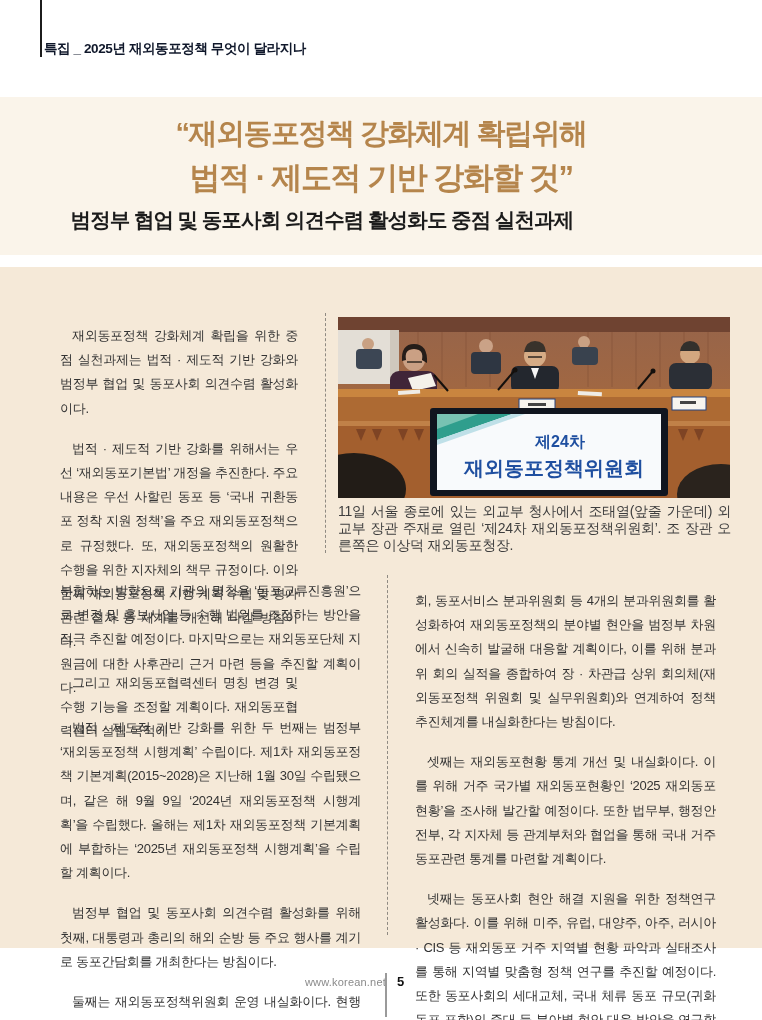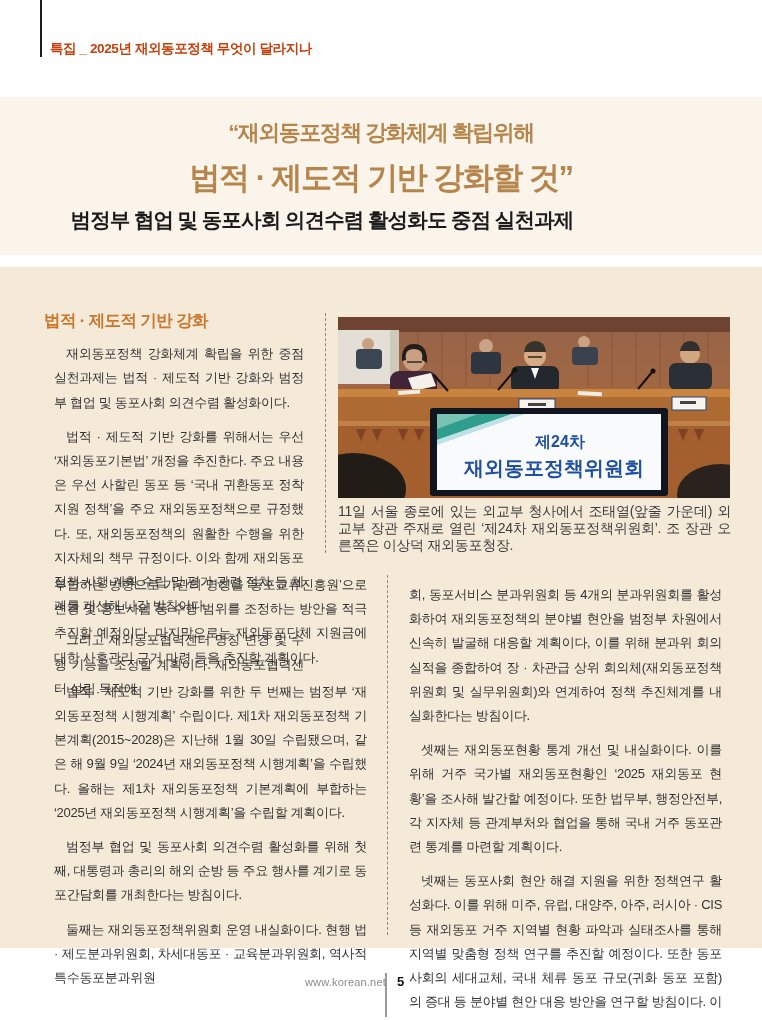--- a/index.html
+++ b/index.html
@@ -3,31 +3,31 @@
 <meta charset="utf-8">
 <style>
   html,body{margin:0;padding:0;}
   body{
     width:762px;height:1020px;position:relative;background:#ffffff;
     font-family:"Liberation Sans","DejaVu Sans",sans-serif;
     overflow:hidden;
   }
   
   .kicker-bar{position:absolute;left:40px;top:0;width:2px;height:57px;background:#1c1c1c;}
-  .kicker{position:absolute;left:50px;top:40px;font-size:13.5px;font-weight:bold;color:#c2410c;letter-spacing:-0.4px;white-space:nowrap;}
+  .kicker{position:absolute;left:44px;top:40px;font-size:13.5px;font-weight:bold;color:#0f172a;letter-spacing:-0.4px;white-space:nowrap;}
   
   .headline-box{position:absolute;left:0;top:97px;width:762px;height:158px;background:#faf4ea;text-align:center;}
-  .headline-l1{position:absolute;left:0;width:762px;top:18px;font-size:22px;line-height:36px;font-weight:800;color:#b5854c;letter-spacing:-1.5px;}
+  .headline-l1{position:absolute;left:0;width:762px;top:18px;font-size:29px;line-height:36px;font-weight:800;color:#b5854c;letter-spacing:-1.5px;}
   .headline-l2{position:absolute;left:0;width:762px;top:63px;font-size:31px;line-height:36px;font-weight:800;color:#b5854c;letter-spacing:-1.5px;}
   .headline-sub{position:absolute;left:0;width:644px;top:110px;font-size:20.5px;line-height:26px;font-weight:600;color:#1b1b1b;letter-spacing:-0.8px;font-family:"Liberation Serif","DejaVu Serif",serif;}
   
   .content-box{position:absolute;left:0;top:267px;width:762px;height:681px;background:#f5e9d8;}
   .sec-heading{font-size:16.5px;font-weight:800;color:#c9772c;letter-spacing:-0.6px;margin:0 0 7px 0;}
   .col{position:absolute;text-align:justify;font-size:13px;line-height:24.2px;color:#333;letter-spacing:-0.3px;}
-  .col p{margin:10px;}
+  .col p{margin:16px;}
   .col p.ind{text-indent:12px;}
   #left-top{left:44px;top:41px;width:270px;height:295px;}
   #left-bottom{left:44px;top:296px;width:333px;}
   #right-col{left:399px;top:306px;width:333px;}
   .sec2-heading{margin-top:13px !important;}
   .divider{position:absolute;width:0;border-left:1.5px dashed #8f8a82;}
   #divider1{left:325px;top:46px;height:240px;}
   #divider2{left:387px;top:308px;height:360px;}
   
   #photo{position:absolute;left:338px;top:50px;width:392px;height:181px;display:block;}
@@ -52,21 +52,20 @@
 
 <div class="headline-box">
   <div class="headline-l1">“재외동포정책 강화체계 확립위해</div>
   <div class="headline-l2">법적 · 제도적 기반 강화할 것”</div>
   <div class="headline-sub">범정부 협업 및 동포사회 의견수렴 활성화도 중점 실천과제</div>
 </div>
 
 <div class="content-box">
 
   <div class="col" id="left-top">
-    <h3 class="sec-heading">법적 · 제도적 기반 강화</h3>
     <p class="ind">재외동포정책 강화체계 확립을 위한 중점 실천과제는 법적 · 제도적 기반 강화와 범정부 협업 및 동포사회 의견수렴 활성화이다.</p>
     <p class="ind">법적 · 제도적 기반 강화를 위해서는 우선 ‘재외동포기본법’ 개정을 추진한다. 주요 내용은 우선 사할린 동포 등 ‘국내 귀환동포 정착 지원 정책’을 주요 재외동포정책으로 규정했다. 또, 재외동포정책의 원활한 수행을 위한 지자체의 책무 규정이다. 이와 함께 재외동포정책 시행 계획 수립 및 평가 관련 절차 등 체계를 개선해 나갈 방침이다.</p>
     <p class="ind">그리고 재외동포협력센터 명칭 변경 및 수행 기능을 조정할 계획이다. 재외동포협력센터 설립 목적에</p>
   </div>
 
   <div class="divider" id="divider1"></div>
 
   <svg id="photo" viewBox="0 0 392 181" preserveAspectRatio="none" xmlns="http://www.w3.org/2000/svg">
     <defs>
       <linearGradient id="woodg" x1="0" y1="0" x2="0" y2="1">

